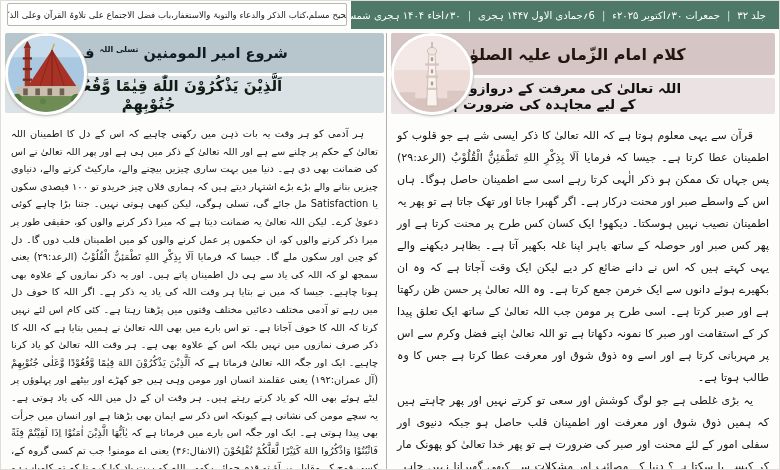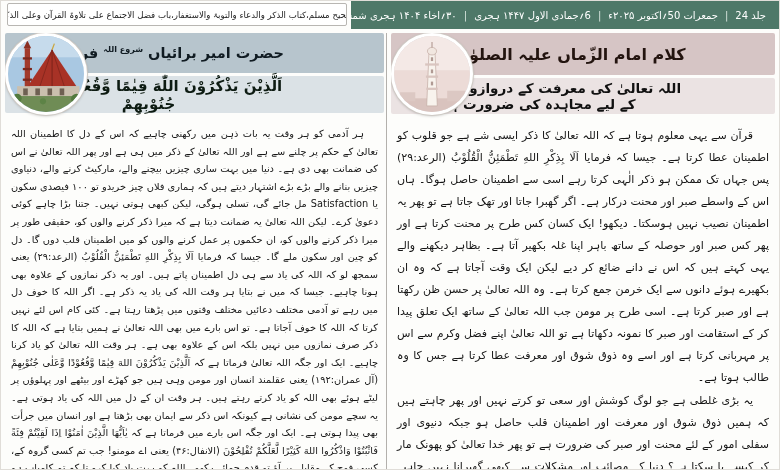--- a/index.html
+++ b/index.html
@@ -60,23 +60,23 @@
   .col-left  .bodytext p { font-size:9.8px; line-height:17.6px; text-indent:14px; color:#161616; }
   .bodytext p + p { margin-top:1px; }
 </style>
 </head>
 <body>
 
 <div class="page">
 
   <div class="masthead">
     <div class="mast-green">
-      <span class="mast-seg">جلد 24</span>
+      <span class="mast-seg">جلد ۳۲</span>
       <span class="mast-sep">|</span>
-      <span class="mast-seg">جمعرات 50؍اکتوبر ۲۰۲۵ء</span>
+      <span class="mast-seg">جمعرات ۳۰؍اکتوبر ۲۰۲۵ء</span>
       <span class="mast-sep">|</span>
       <span class="mast-seg">6؍جمادی الاول ۱۴۴۷ ہجری</span>
       <span class="mast-sep">|</span>
       <span class="mast-seg">۳۰؍اخاء ۱۴۰۴ ہجری شمسی</span>
 
     </div>
     <div class="citation-box">
       <span>(صحیح مسلم،کتاب الذکر والدعاء والتوبۃ والاستغفار،باب فضل الاجتماع علی تلاوۃ القرآن وعلی الذکر)</span>
     </div>
   </div>
@@ -138,21 +138,21 @@
           <rect x="36" y="69" width="6" height="9" fill="#6e6052"></rect>
           <rect x="52" y="69" width="6" height="9" fill="#6e6052"></rect>
           <rect x="68" y="69" width="6" height="9" fill="#6e6052"></rect>
           <rect y="79" width="100" height="21" fill="#6f8c55"></rect>
           <circle cx="12" cy="82" r="6" fill="#537a3e"></circle>
           <circle cx="90" cy="83" r="7" fill="#537a3e"></circle>
           <circle cx="46" cy="86" r="4" fill="#5d8346"></circle>
         </svg>
       </div>
       <div class="bar bar1">
-        <span class="kicker"><span>حضرت امیر برائیاں</span> <sup>شروع اللہ</sup> <span>فرماتے ہیں:</span></span>
+        <span class="kicker"><span>شروع امیر المومنین</span> <sup>تسلی اللہ</sup> <span>فرماتے ہیں:</span></span>
       </div>
       <div class="bar bar2">
         <span class="headline headline-ar">اَلَّذِيْنَ يَذْكُرُوْنَ اللّٰهَ قِيٰمًا وَّقُعُوْدًا وَّعَلٰی جُنُوْبِهِمْ</span>
       </div>
     </div>
     <div class="bodytext">
       <p>ہر آدمی کو ہر وقت یہ بات ذہن میں رکھنی چاہیے کہ اس کے دل کا اطمینان اللہ تعالیٰ کے حکم پر چلنے سے ہے اور اللہ تعالیٰ کے ذکر میں ہی ہے اور پھر اللہ تعالیٰ نے اس کی ضمانت بھی دی ہے۔ دنیا میں بہت ساری چیزیں بیچنے والے، مارکیٹ کرنے والے، دنیاوی چیزیں بنانے والے بڑے بڑے اشتہار دیتے ہیں کہ ہماری فلاں چیز خریدو تو ۱۰۰ فیصدی سکون یا Satisfaction مل جائے گی، تسلی ہوگی، لیکن کبھی ہوتی نہیں۔ جتنا بڑا چاہے کوئی دعویٰ کرے۔ لیکن اللہ تعالیٰ یہ ضمانت دیتا ہے کہ میرا ذکر کرنے والوں کو، حقیقی طور پر میرا ذکر کرنے والوں کو، ان حکموں پر عمل کرنے والوں کو میں اطمینان قلب دوں گا۔ دل کو چین اور سکون ملے گا۔ جیسا کہ فرمایا اَلَا بِذِكْرِ اللهِ تَطْمَئِنُّ الْقُلُوْبُ (الرعد:۲۹) یعنی سمجھ لو کہ اللہ کی یاد سے ہی دل اطمینان پاتے ہیں۔ اور یہ ذکر نمازوں کے علاوہ بھی ہونا چاہیے۔ جیسا کہ میں نے بتایا ہر وقت اللہ کی یاد یہ ذکر ہے۔ اگر اللہ کا خوف دل میں رہے تو آدمی مختلف دعائیں مختلف وقتوں میں پڑھتا رہتا ہے۔ کئی کام اس لئے نہیں کرتا کہ اللہ کا خوف آجاتا ہے۔ تو اس بارے میں بھی اللہ تعالیٰ نے ہمیں بتایا ہے کہ اللہ کا ذکر صرف نمازوں میں نہیں بلکہ اس کے علاوہ بھی ہے۔ ہر وقت اللہ تعالیٰ کو یاد کرنا چاہیے۔ ایک اور جگہ اللہ تعالیٰ فرماتا ہے کہ اَلَّذِيْنَ يَذْكُرُوْنَ اللهَ قِيٰمًا وَّقُعُوْدًا وَّعَلٰی جُنُوْبِهِمْ (آل عمران:۱۹۲) یعنی عقلمند انسان اور مومن وہی ہیں جو کھڑے اور بیٹھے اور پہلوؤں پر لیٹے ہوئے بھی اللہ کو یاد کرتے رہتے ہیں۔ ہر وقت ان کے دل میں اللہ کی یاد ہوتی ہے۔ یہ سچے مومن کی نشانی ہے کیونکہ اس ذکر سے ایمان بھی بڑھتا ہے اور انسان میں جرأت بھی پیدا ہوتی ہے۔ ایک اور جگہ اس بارے میں فرماتا ہے کہ يٰاَيُّهَا الَّذِيْنَ اٰمَنُوْا اِذَا لَقِيْتُمْ فِئَةً فَاثْبُتُوْا وَاذْكُرُوا اللهَ كَثِيْرًا لَّعَلَّكُمْ تُفْلِحُوْنَ (الانفال:۴۶) یعنی اے مومنو! جب تم کسی گروہ کے، کسی فوج کے مقابلے پر آؤ تو قدم جمائے رکھو۔ اللہ کو بہت یاد کیا کرو تا کہ تم کامیاب ہو جاؤ۔ پس کسی برائی کے مقابلے پر کھڑا ہونے کے لئے، دل میں جرأت پیدا کرنے کے لئے، اللہ تعالیٰ کی مدد حاصل کرنے کے لئے، اللہ تعالیٰ کا ذکر کرنا بہت ضروری ہے۔ شیطان بھی انسان کا بہت بڑا دشمن ہے۔ آج کل دنیا میں دجل کے مختلف طریقے ہیں۔ دجال مختلف قسم کی فوجوں کے ساتھ حملہ آور ہو رہا ہے اور ہمارے ترقی پذیر یا کم ترقی یافتہ ملکوں کے لوگ ان ترقی یافتہ ملکوں میں آ کر بھی اور اپنے ملک میں بھی ان کے حملوں کی وجہ سے ان کے زیر اثر آ جاتے ہیں۔ اور اس نام نہاد Civilized Society کی برائیاں فوراً اختیار کرنا شروع کر دیتے ہیں۔ پس ان کے حملوں سے بچنے کے لئے اور ہر قسم کے کمپلیکس (Complex) سے، احساس کمتری سے اپنے آپ کو آزاد رکھنے کے لئے اللہ تعالیٰ کا ذکر بہت ضروری ہے۔</p>
     </div>
   </div>
 

